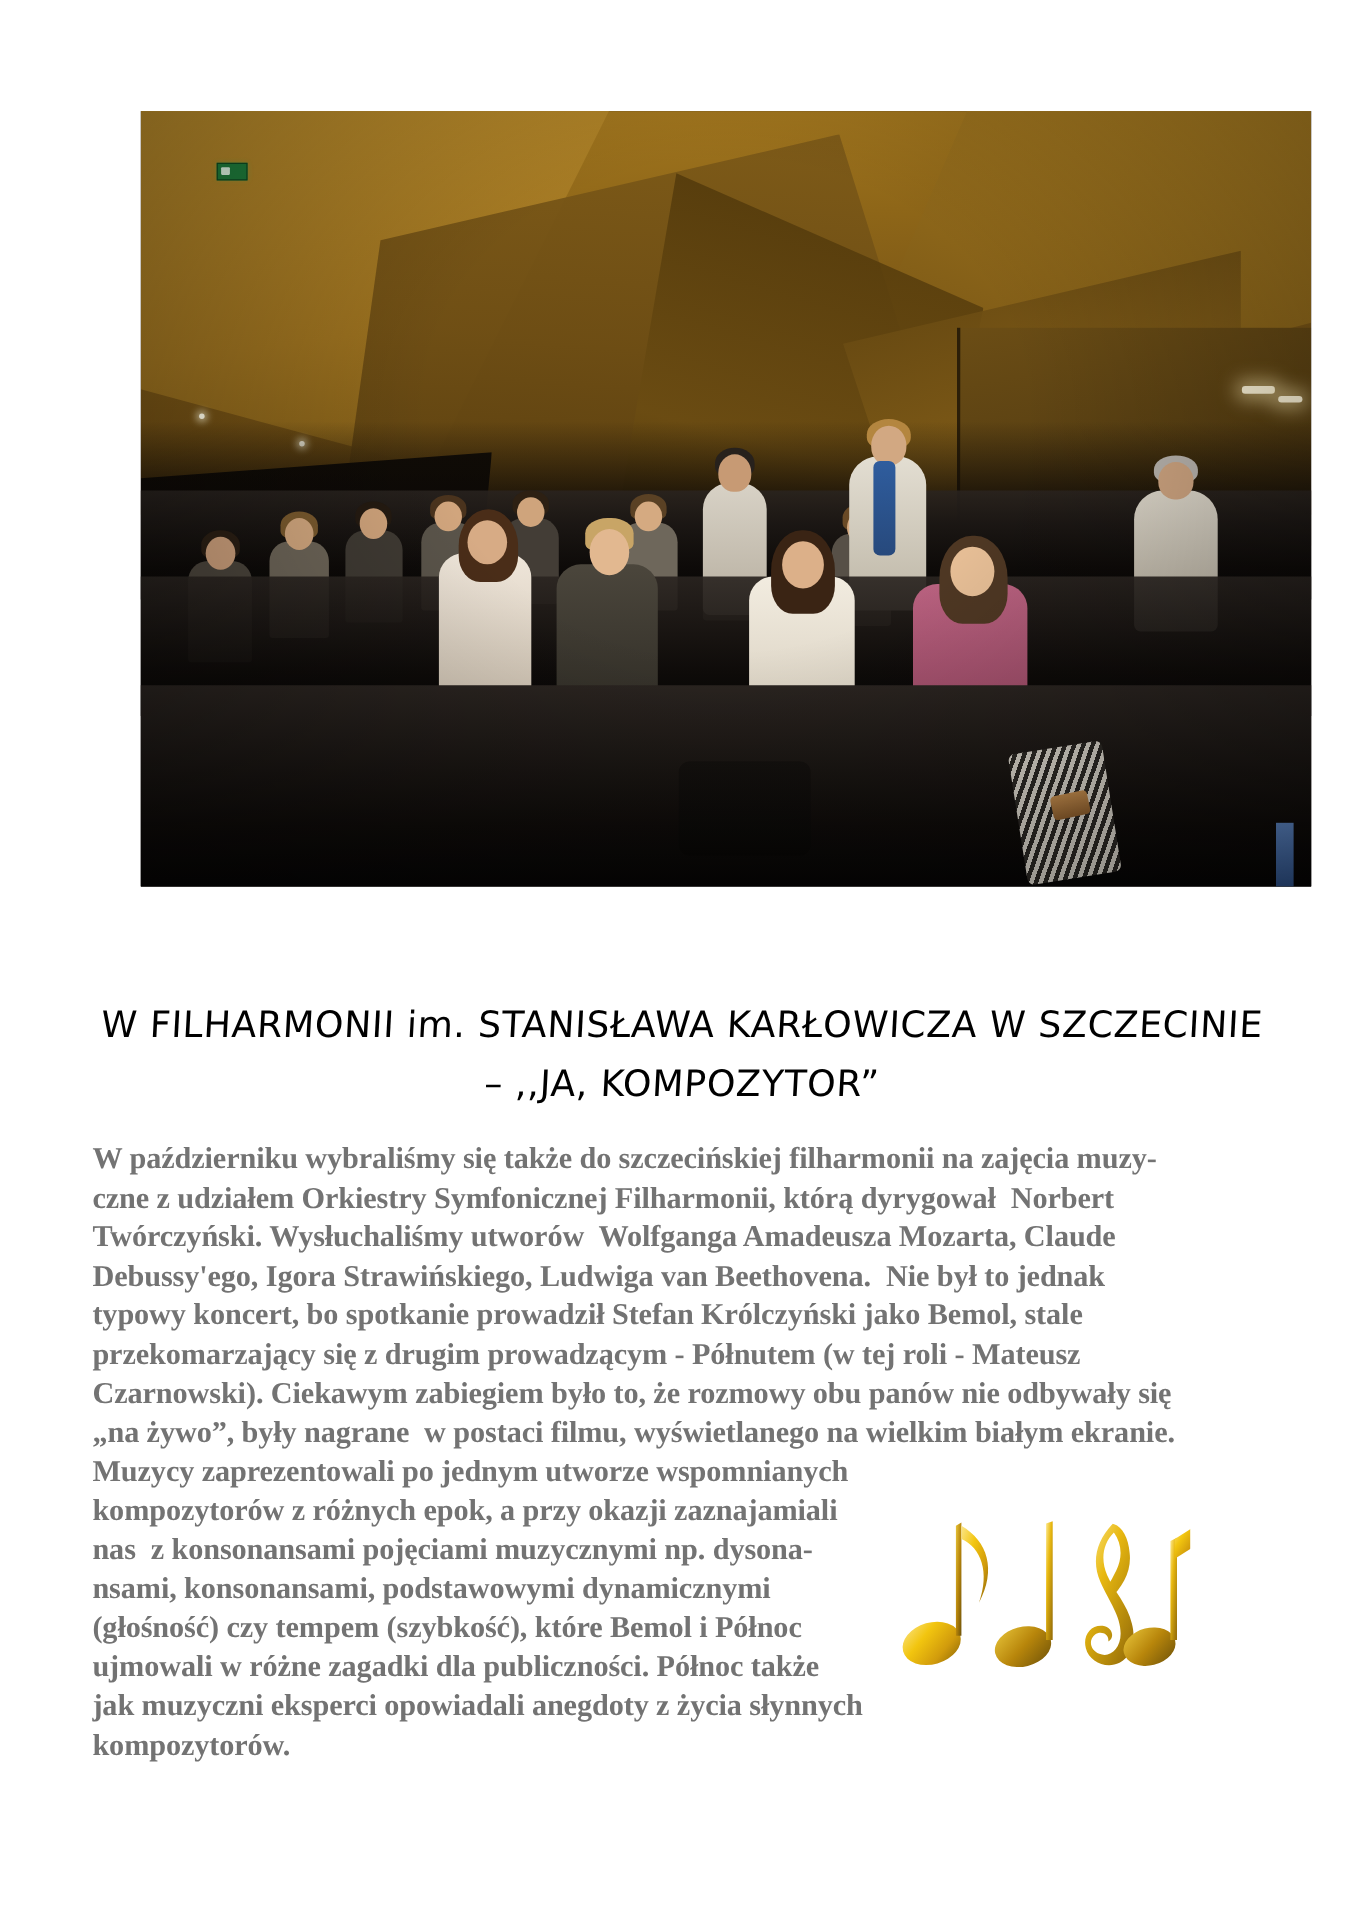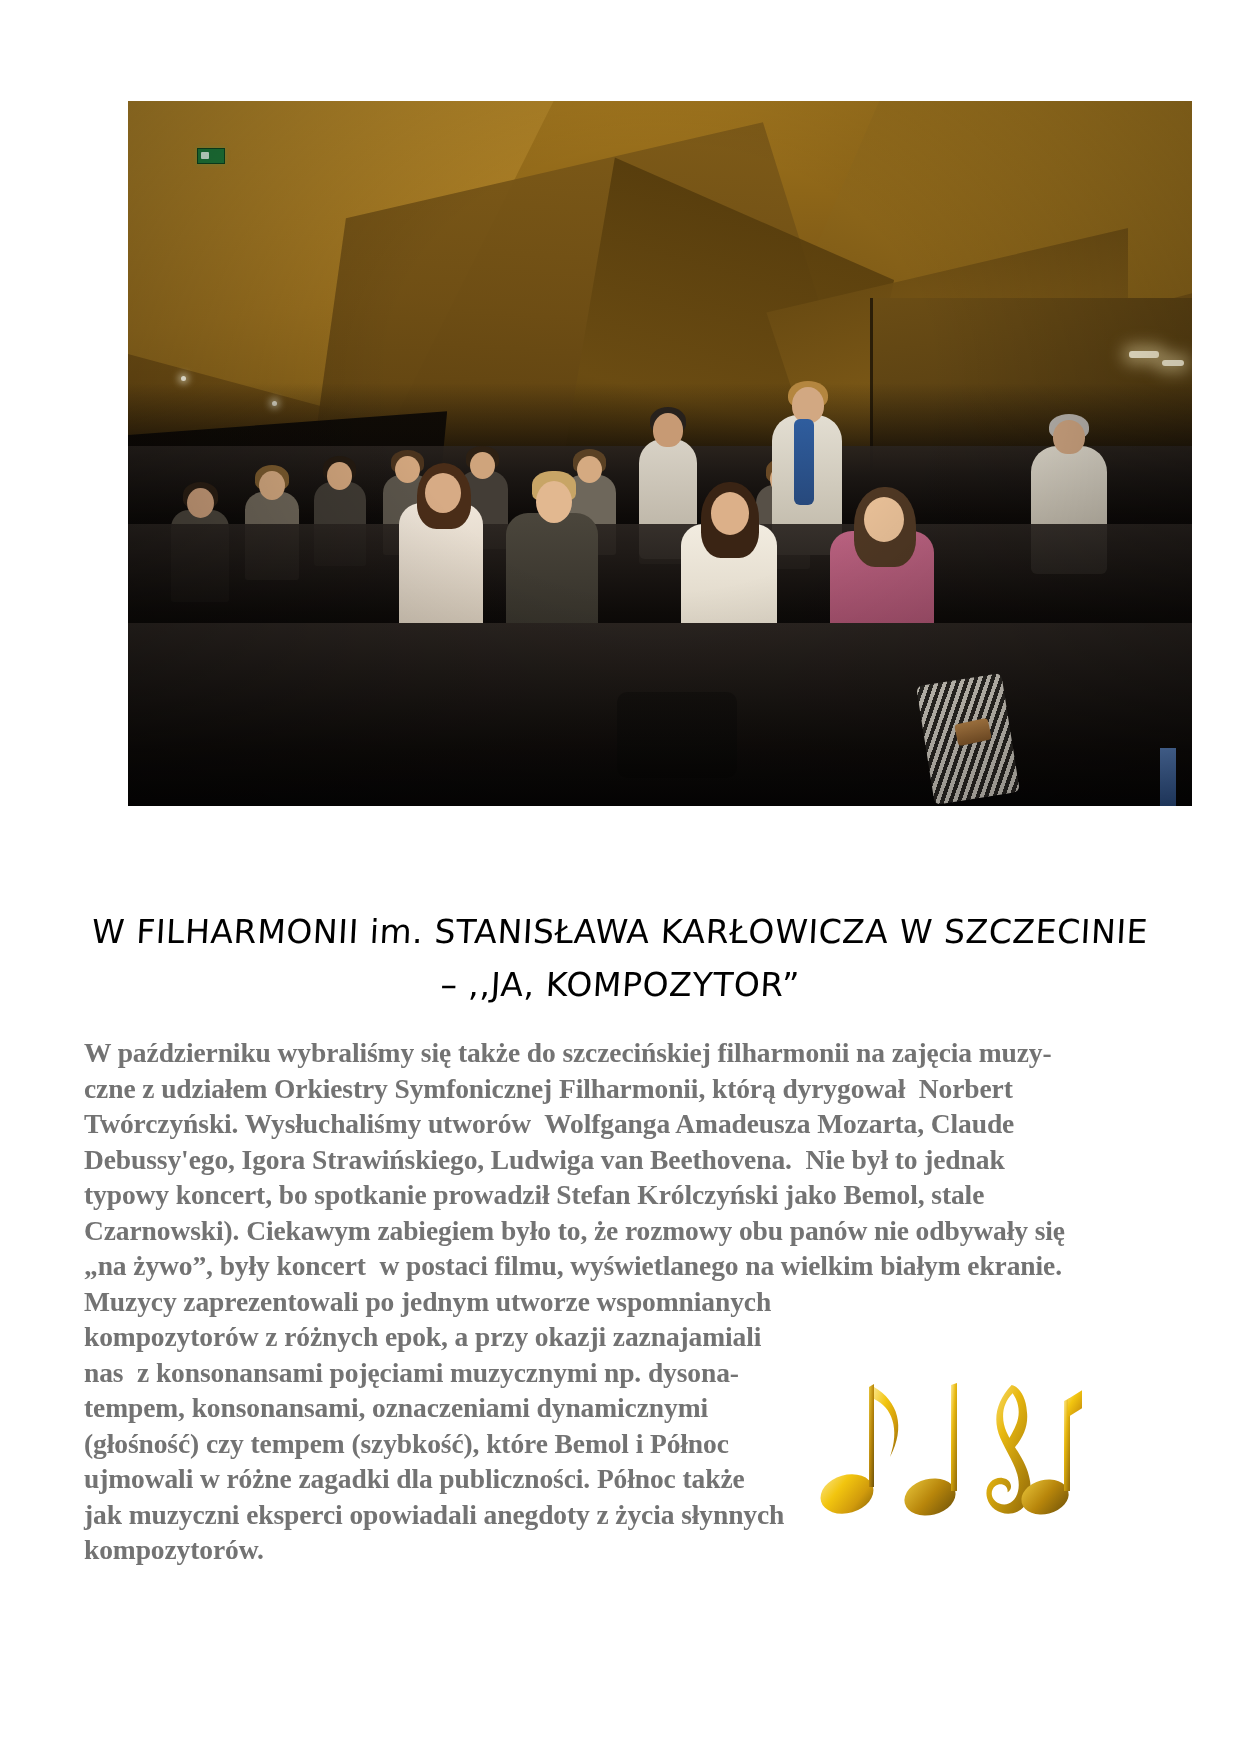--- a/index.html
+++ b/index.html
@@ -387,26 +387,27 @@
   <div class="title-line">W FILHARMONII im. STANISŁAWA KARŁOWICZA W SZCZECINIE</div>
   <div class="title-line title-line-2">– ,,JA, KOMPOZYTOR”</div>
 </div>
 
 <div class="article">
   <span class="ln">W październiku wybraliśmy się także do szczecińskiej filharmonii na zajęcia muzy-</span>
   <span class="ln">czne z udziałem Orkiestry Symfonicznej Filharmonii, którą dyrygował  Norbert</span>
   <span class="ln">Twórczyński. Wysłuchaliśmy utworów  Wolfganga Amadeusza Mozarta, Claude</span>
   <span class="ln">Debussy'ego, Igora Strawińskiego, Ludwiga van Beethovena.  Nie był to jednak</span>
   <span class="ln">typowy koncert, bo spotkanie prowadził Stefan Królczyński jako Bemol, stale</span>
+  <span class="ln">przekomarzający się z drugim prowadzącym - Półnutem (w tej roli - Mateusz</span>
   <span class="ln">Czarnowski). Ciekawym zabiegiem było to, że rozmowy obu panów nie odbywały się</span>
-  <span class="ln">„na żywo”, były koncert  w postaci filmu, wyświetlanego na wielkim białym ekranie.</span>
+  <span class="ln">„na żywo”, były nagrane  w postaci filmu, wyświetlanego na wielkim białym ekranie.</span>
   <span class="ln">Muzycy zaprezentowali po jednym utworze wspomnianych</span>
   <span class="ln">kompozytorów z różnych epok, a przy okazji zaznajamiali</span>
   <span class="ln">nas  z konsonansami pojęciami muzycznymi np. dysona-</span>
-  <span class="ln">tempem, konsonansami, oznaczeniami dynamicznymi</span>
+  <span class="ln">nsami, konsonansami, podstawowymi dynamicznymi</span>
   <span class="ln">(głośność) czy tempem (szybkość), które Bemol i Północ</span>
   <span class="ln">ujmowali w różne zagadki dla publiczności. Północ także</span>
   <span class="ln">jak muzyczni eksperci opowiadali anegdoty z życia słynnych</span>
   <span class="ln">kompozytorów.</span>
 </div>
 
 <div class="notes-graphic">
   <svg viewBox="0 0 270 165" xmlns="http://www.w3.org/2000/svg" aria-hidden="true">
     <defs>
       <linearGradient id="goldA" x1="0" y1="0" x2="1" y2="1">

